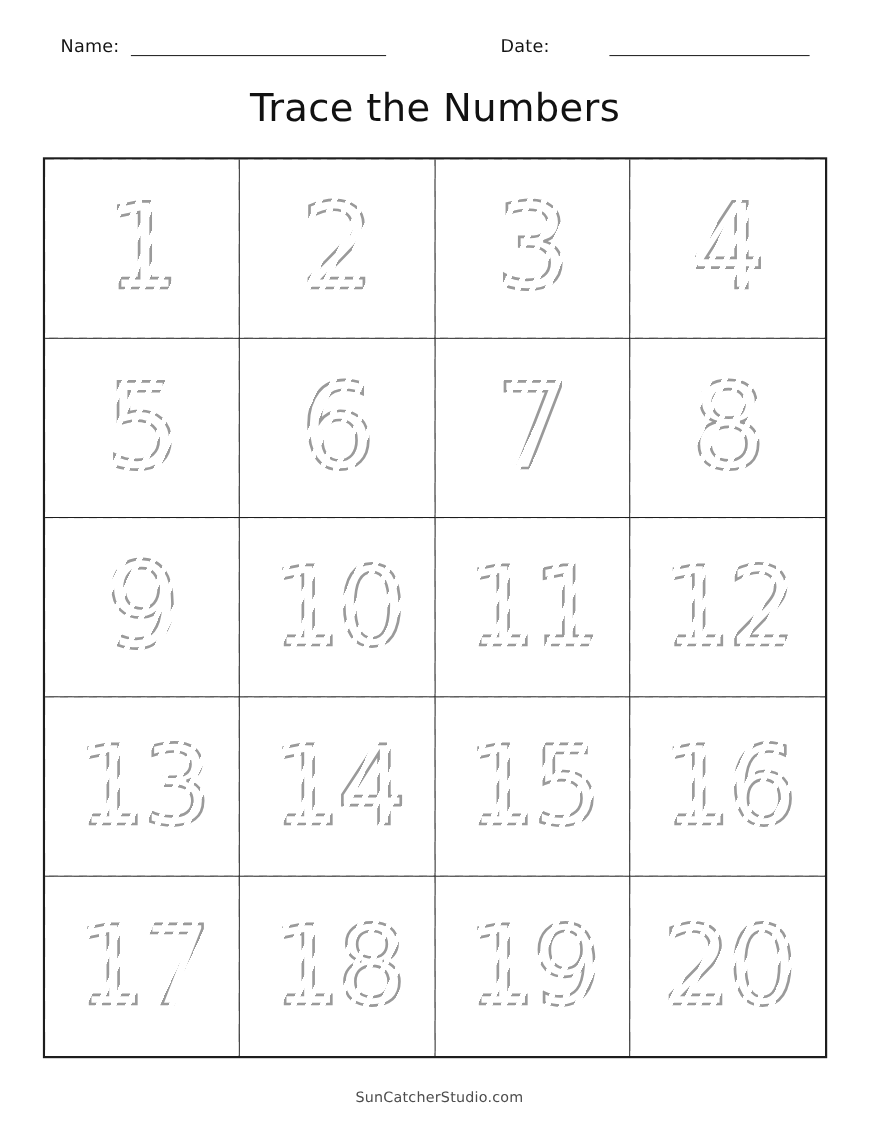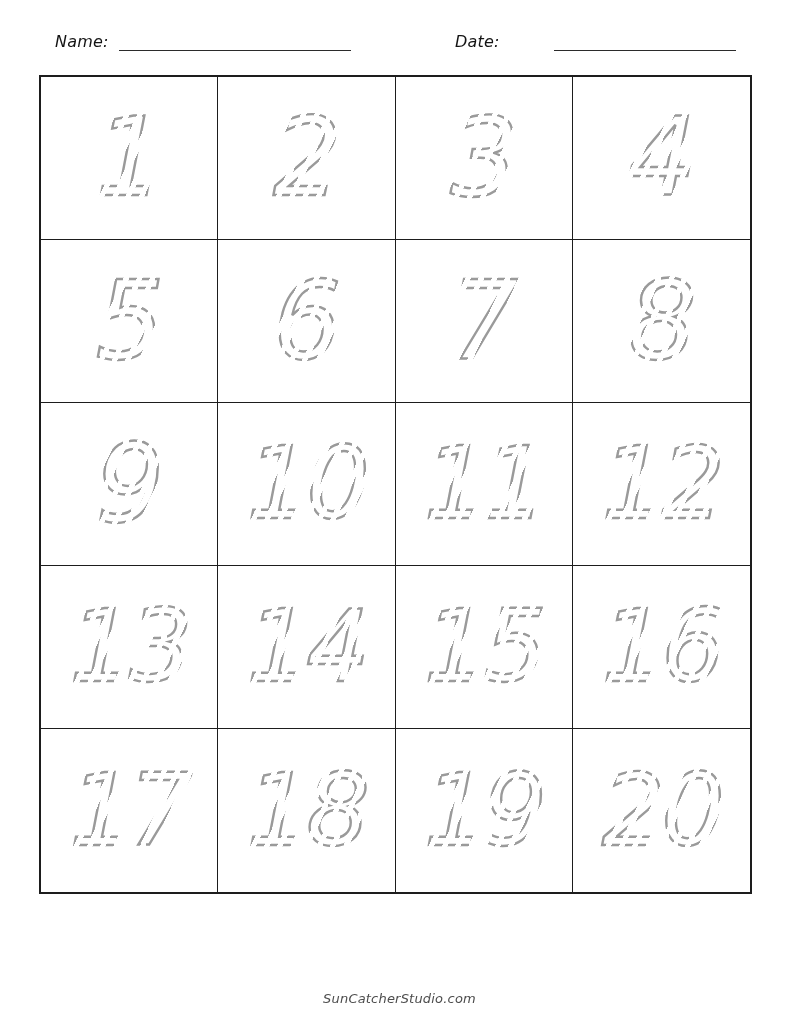--- a/index.html
+++ b/index.html
@@ -15,21 +15,20 @@
     position: relative;
     overflow: hidden;
   }
 
   .sheet {
     width: 791px;
     height: 1024px;
     box-sizing: border-box;
     padding: 0;
     position: relative;
-    font-style: italic;
   }
 
   
   .meta-row {
     display: flex;
     align-items: flex-end;
     padding: 32px 55px 0 55px;
     box-sizing: border-box;
     width: 100%;
   }
@@ -146,20 +145,21 @@
     <div class="meta-field name">
       <span class="meta-label">Name:</span>
       <span class="meta-line"></span>
     </div>
     <div class="meta-field date">
       <span class="meta-label">Date:</span>
       <span class="meta-line"></span>
     </div>
   </div>
 
+  <h1 class="title">Trace the Numbers</h1>
 
   <div class="grid-wrap">
     <div class="grid" id="trace-grid">
         <div class="cell">
           <span class="trace-num">1</span>
           <span class="dash-mask"></span>
         </div>
         <div class="cell">
           <span class="trace-num">2</span>
           <span class="dash-mask"></span>

